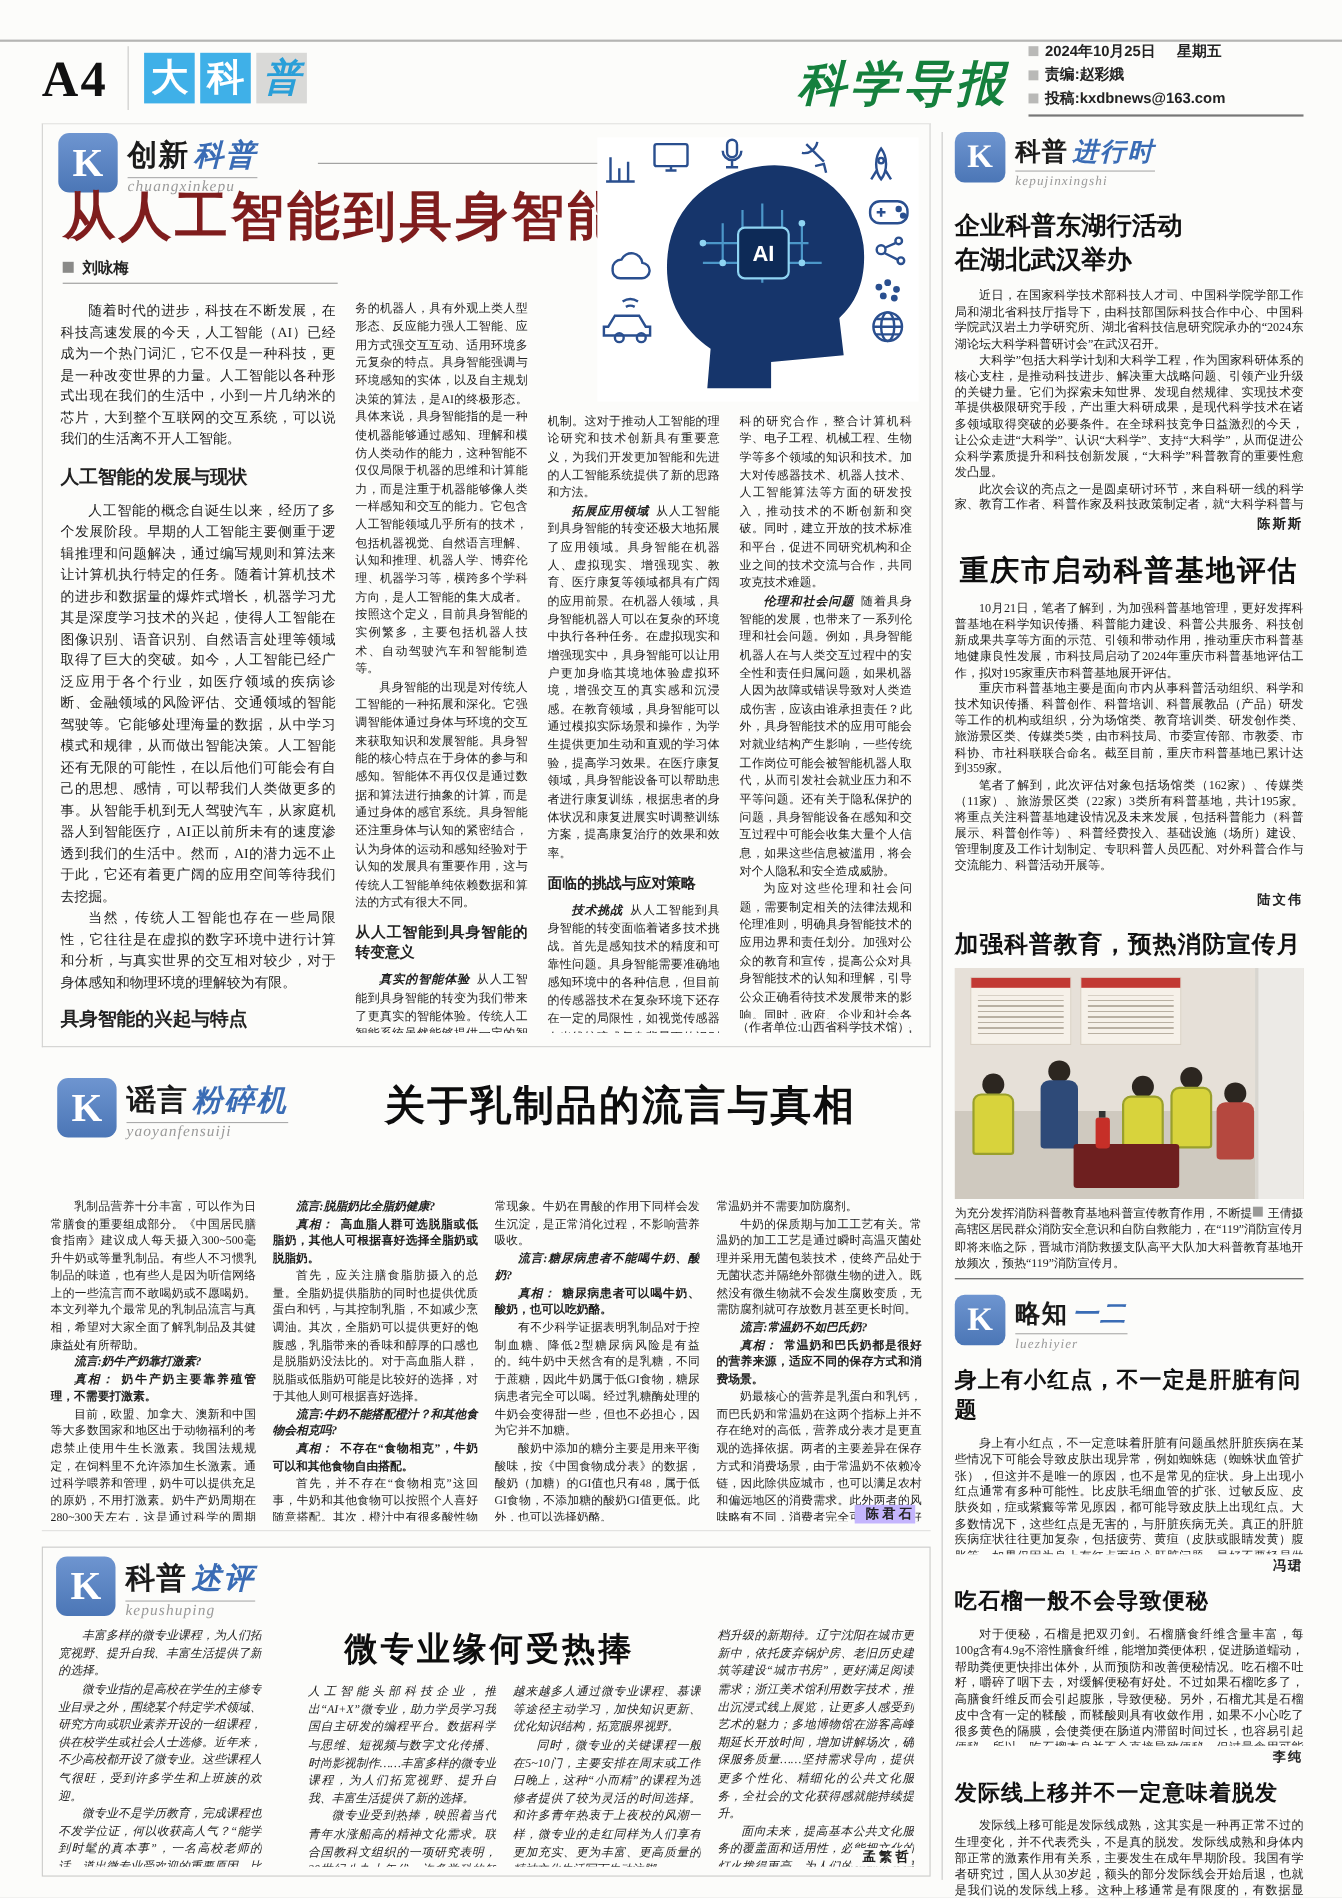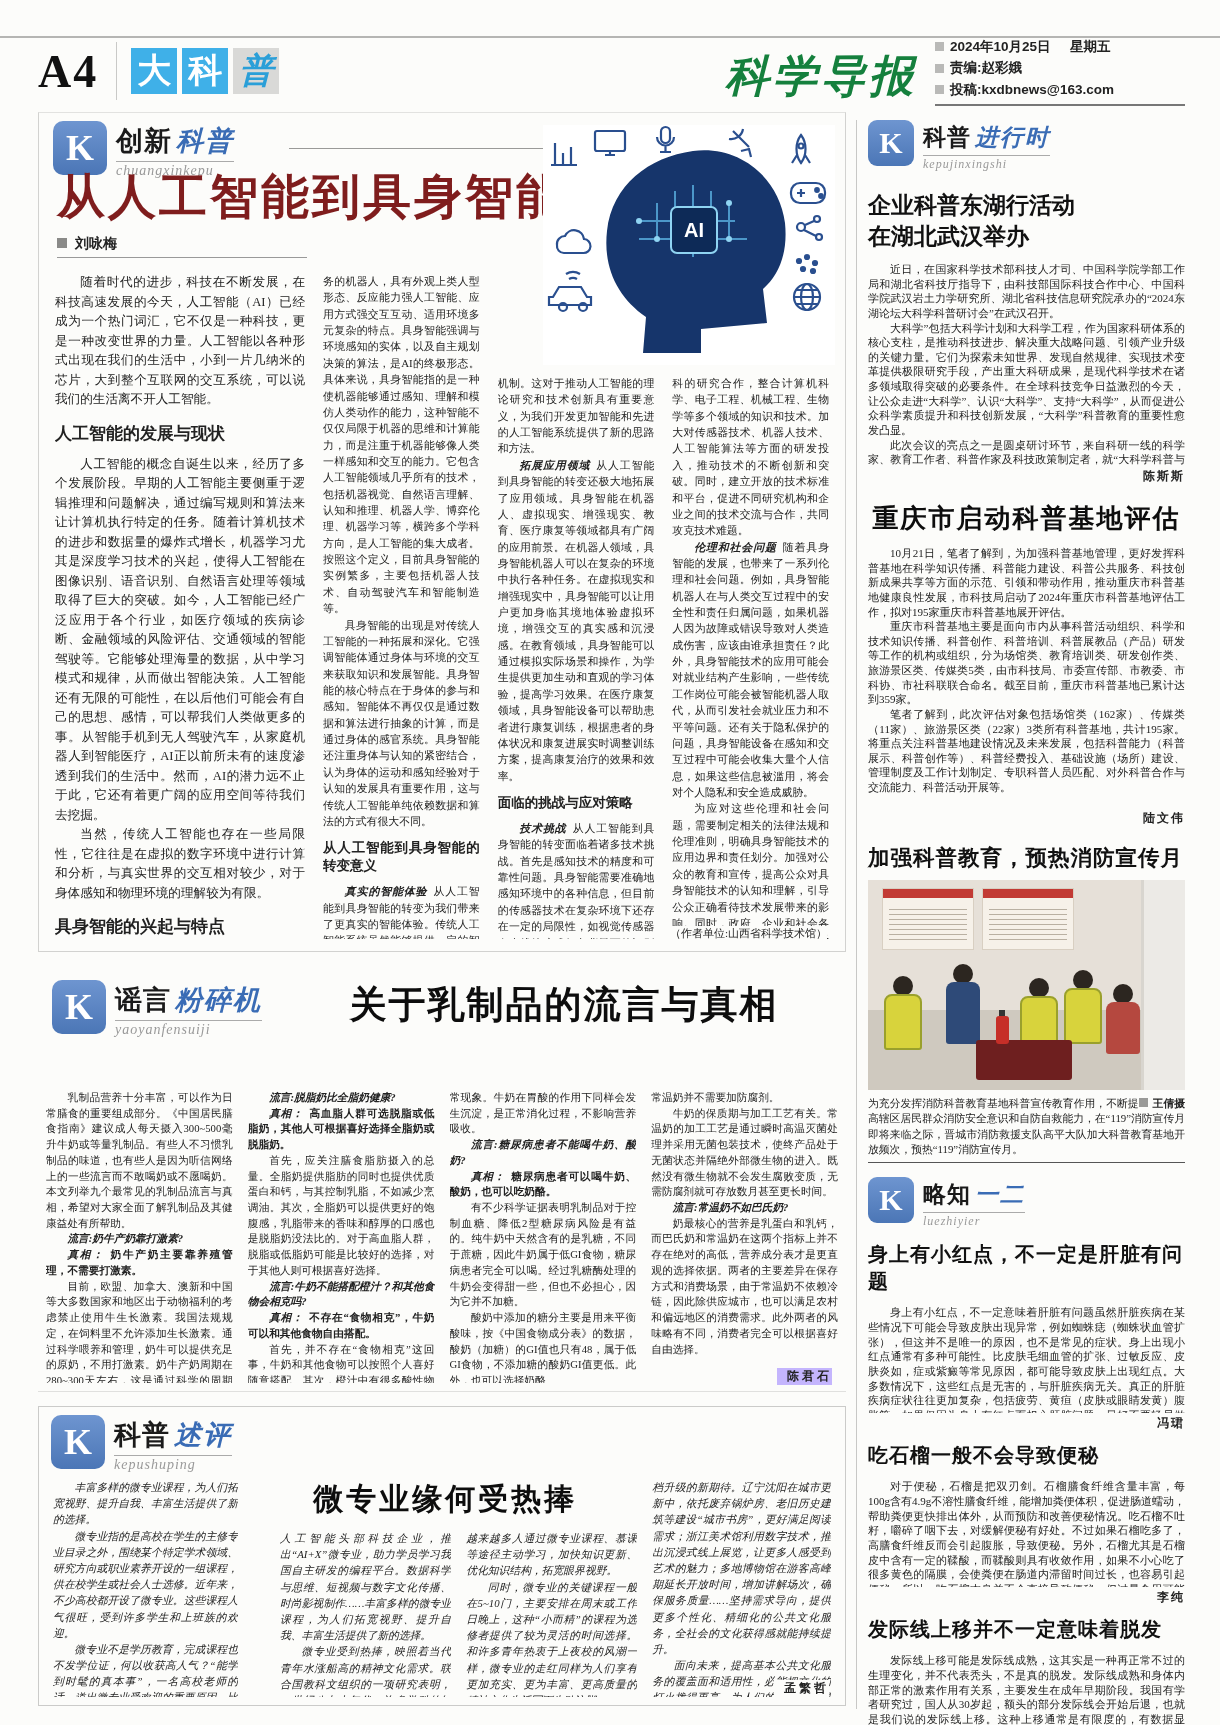--- a/index.html
+++ b/index.html
@@ -95,21 +95,21 @@
   .rightcol .badge{margin:8px 0 0 0;}
   .ra-title1{margin-top:18px;font:700 23px "Liberation Sans",sans-serif;line-height:1.35;color:#111;}
   .ra-body{margin-top:10px;overflow:hidden;font-size:11px;line-height:1.33;}
   .ra-sig{text-align:right;font:700 12px "Liberation Serif",serif;letter-spacing:2px;margin-top:2px;}
   .h218{height:204px;} .h276{height:262px;} .h110{height:108px;} .h122{height:120px;}
   .ra-title2{margin-top:16px;text-align:center;font:900 26px "Liberation Serif",serif;letter-spacing:2px;color:#0d0d0d;}
   .ra-title3{margin-top:16px;font:700 21.5px "Liberation Sans",sans-serif;letter-spacing:1px;color:#111;}
   .rt-title{margin-top:12px;font:700 20px "Liberation Sans",sans-serif;color:#111;letter-spacing:1px;}
   .caption{margin-top:6px;font-size:10.8px;line-height:1.42;text-align:justify;border-bottom:1px solid #555;
            padding-bottom:5px;}
-  .photog{float:right;font-weight:700;white-space:nowrap;}
+  .photog{float:right;font-weight:400;white-space:nowrap;}
   .photog .psq{display:inline-block;width:9px;height:9px;background:#9a9a98;margin-right:5px;}
   
   .photo{position:relative;margin-top:8px;height:210px;background:#d9d4cc;overflow:hidden;}
   .ph-wall{position:absolute;inset:0;background:linear-gradient(#e6e0d8 0 62%,#cfc9bf 62% 100%);}
   .ph-board{position:absolute;top:8px;height:62px;background:#f6f1e9;border:1px solid #d8cfc2;}
   .ph-board:before{content:"";position:absolute;top:0;left:0;right:0;height:9px;background:#c23a34;}
   .ph-board:after{content:"";position:absolute;top:16px;left:6px;right:6px;bottom:6px;
       background:repeating-linear-gradient(#f6f1e9 0 4px,#b9b0a2 4px 5px);}
   .ph-door{position:absolute;right:0;top:0;width:44px;height:100%;background:#eceae6;border-left:3px solid #d8d5cf;}
   .person{position:absolute;}
@@ -309,20 +309,21 @@
               <div class="itm itm-cont" data-name="paragraph">常现象。牛奶在胃酸的作用下同样会发生沉淀，是正常消化过程，不影响营养吸收。</div>
               <div class="itm itm-q" data-name="rumor-question">流言:糖尿病患者不能喝牛奶、酸奶?</div>
               <div class="itm itm-a" data-name="truth-answer"><span class="em">真相：</span>糖尿病患者可以喝牛奶、酸奶，也可以吃奶酪。</div>
               <div class="itm itm-p" data-name="paragraph">有不少科学证据表明乳制品对于控制血糖、降低2型糖尿病风险是有益的。纯牛奶中天然含有的是乳糖，不同于蔗糖，因此牛奶属于低GI食物，糖尿病患者完全可以喝。经过乳糖酶处理的牛奶会变得甜一些，但也不必担心，因为它并不加糖。</div>
               <div class="itm itm-p" data-name="paragraph">酸奶中添加的糖分主要是用来平衡酸味，按《中国食物成分表》的数据，酸奶（加糖）的GI值也只有48，属于低GI食物，不添加糖的酸奶GI值更低。此外，也可以选择奶酪。</div>
             </div>
           <div class="dc" data-name="article-column">
               <div class="itm itm-cont" data-name="paragraph">常温奶并不需要加防腐剂。</div>
               <div class="itm itm-p" data-name="paragraph">牛奶的保质期与加工工艺有关。常温奶的加工工艺是通过瞬时高温灭菌处理并采用无菌包装技术，使终产品处于无菌状态并隔绝外部微生物的进入。既然没有微生物就不会发生腐败变质，无需防腐剂就可存放数月甚至更长时间。</div>
               <div class="itm itm-q" data-name="rumor-question">流言:常温奶不如巴氏奶?</div>
+              <div class="itm itm-a" data-name="truth-answer"><span class="em">真相：</span>常温奶和巴氏奶都是很好的营养来源，适应不同的保存方式和消费场景。</div>
               <div class="itm itm-p" data-name="paragraph">奶最核心的营养是乳蛋白和乳钙，而巴氏奶和常温奶在这两个指标上并不存在绝对的高低，营养成分表才是更直观的选择依据。两者的主要差异在保存方式和消费场景，由于常温奶不依赖冷链，因此除供应城市，也可以满足农村和偏远地区的消费需求。此外两者的风味略有不同，消费者完全可以根据喜好自由选择。</div>
             </div>
         </div>
         <div class="dairy-sig" data-name="author-signature">陈君石</div>
       </div>
 
       <div class="art-review" data-name="article-micro-major">
         <div class="badge" data-name="section-badge-review">
           <div class="badge-k" data-name="k-logo-icon">K</div>
           <div class="badge-t" data-name="badge-titles">

